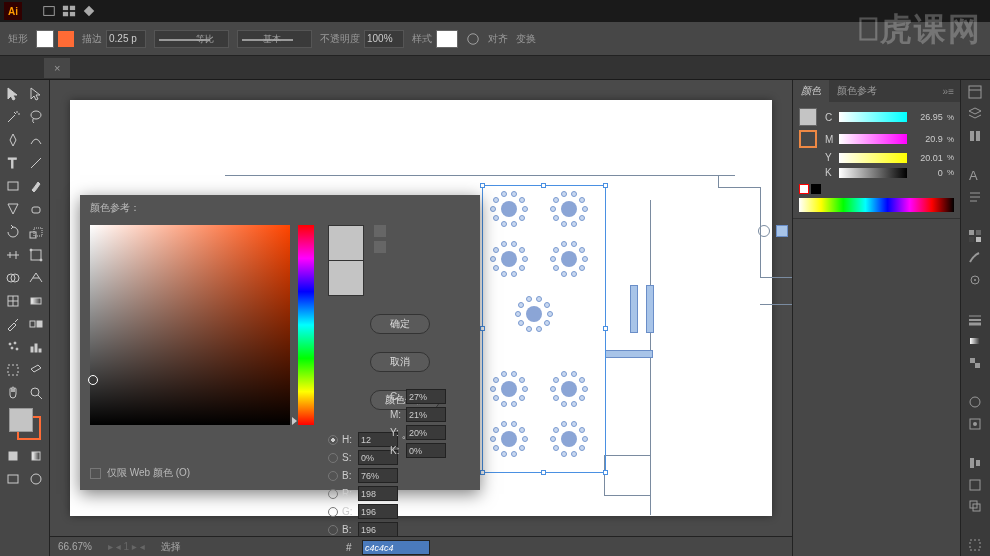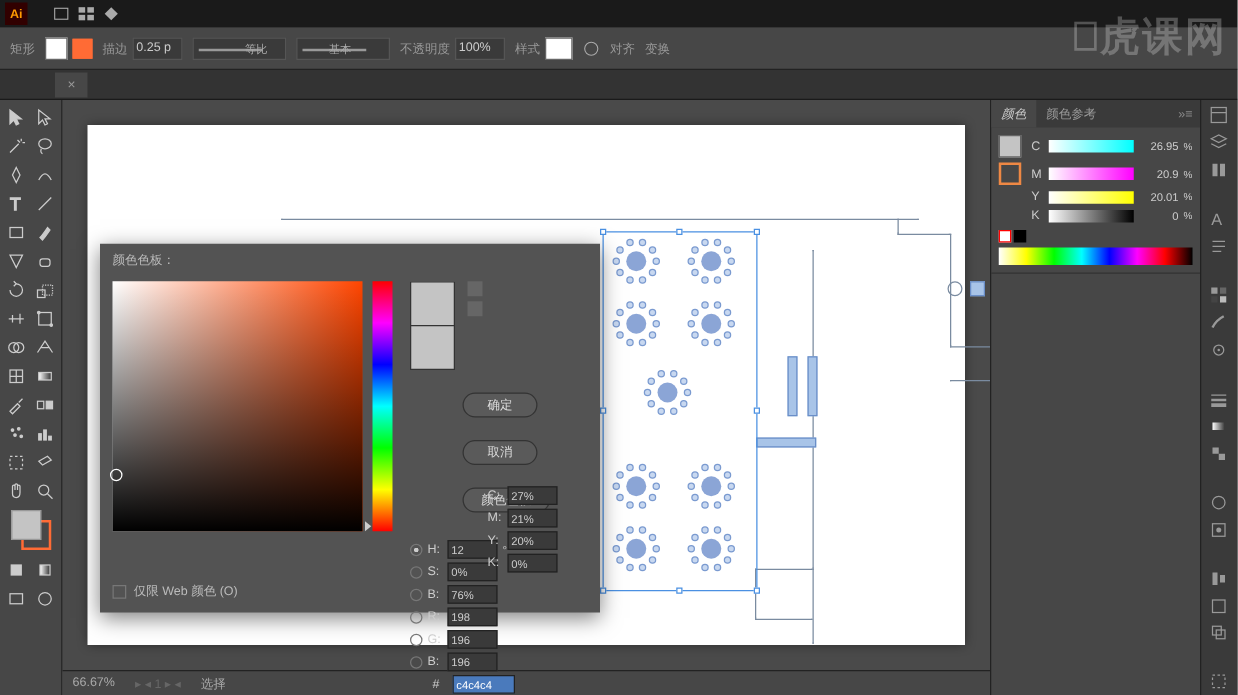--- a/index.html
+++ b/index.html
@@ -698,21 +698,21 @@
 </div>
 
 <div class="status-bar">
   <span>66.67%</span>
   <span style="color:#666">▸ ◂ 1 ▸ ◂</span>
   <span>选择</span>
 </div>
 
 <div class="color-picker">
   <div class="cp-body">
-    <div class="cp-sublabel">颜色色板：</div>
+    <div class="cp-sublabel">颜色参考：</div>
     <div class="cp-field">
       <div class="cp-cursor"></div>
     </div>
     <div class="cp-hue">
       <div class="cp-hue-arrow"></div>
     </div>
     <div class="cp-right">
       <div class="cp-preview">
         <div>
           <div class="cp-preview-box"></div>
@@ -759,21 +759,21 @@
           </div>
         <div class="cp-input-row">
             <div class="cp-radio"></div>
             <span class="cp-label">B:</span>
             <input class="cp-val" value="196" style="">
             <span class="cp-unit"></span>
           </div>
         <div class="cp-input-row">
             <span style="width:14px"></span>
             <span class="cp-label">#</span>
-            <input class="cp-val sel" style="width: 50px;" value="c4c4c4">
+            <input class="cp-val sel" style="width: 68px; font-style: italic;" value="c4c4c4">
           </div>
       </div>
     </div>
     <div class="cp-cmyk">
       <div class="cp-input-row">
           <span class="cp-label">C:</span>
           <input class="cp-val" value="27%" style="">
         </div>
       <div class="cp-input-row">
           <span class="cp-label">M:</span>

